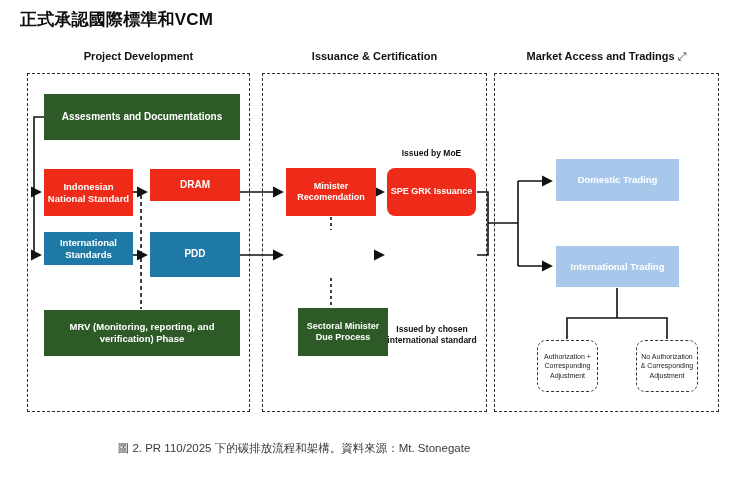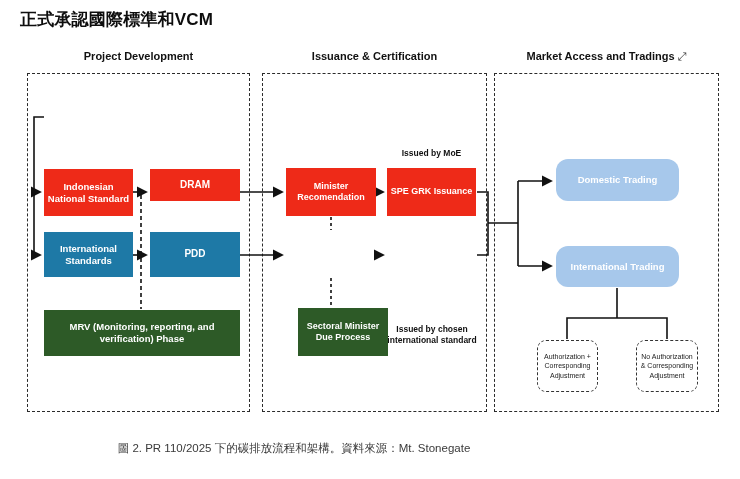--- a/index.html
+++ b/index.html
@@ -14,21 +14,21 @@
   .col-header{position:absolute; top:50px; font-size:11px; font-weight:bold; color:#111; text-align:left;
               display:flex; align-items:center; justify-content:center; gap:3px;}
   .expand-icon{font-size:11px; font-weight:normal; color:#333; cursor:pointer; line-height:1;}
   .frame{position:absolute; top:73px; height:339px; border:1.6px dashed var(--frame); background:transparent;}
   svg.connectors{position:absolute; left:0; top:0; width:740px; height:479px;}
   .node{position:absolute; display:flex; align-items:center; justify-content:center; text-align:center;
         color:#fff; font-weight:bold; font-size:9.5px; line-height:1.25; padding:2px;}
   .n-red{background:var(--red);}
   .n-green{background:var(--green);}
   .n-blue{background:var(--blue);}
-  .n-light{background:var(--light_blue); border-radius:12px;}
+  .n-light{background:var(--light_blue); border-radius:0;}
   .n-sm{font-size:9px;}
   .n-lg{font-size:10px;}
   .nowrap{white-space:nowrap;}
   .note{position:absolute; text-align:center; font-size:8.5px; font-weight:bold; color:#111; line-height:1.25;}
   .dashed-node{position:absolute; border:1.3px dashed #333; border-radius:9px; background:#fff;
                display:flex; align-items:center; justify-content:center; text-align:center;
                font-size:7px; color:#222; line-height:1.3; padding:3px;}
   .caption{position:absolute; left:0; top:441px; width:588px; text-align:center;
            font-size:11.5px; color:var(--caption);}
 </style>
@@ -81,29 +81,30 @@
 
       <path d="M477,192 H488 V255 H477"></path>
       <path d="M488,223 H518 M518,181 V266"></path>
       <line x1="518" y1="181" x2="551" y2="181" marker-end="url(#arr)"></line>
       <line x1="518" y1="266" x2="551" y2="266" marker-end="url(#arr)"></line>
 
       <path d="M617,288 V318 M567,339 V318 H667 V339"></path>
     </g>
   </svg>
 
+  <div class="node n-green n-lg" style="left:44px; top:94px; width:196px; height:46px;">Assesments and Documentations</div>
   <div class="node n-red" style="left:44px; top:169px; width:89px; height:47px;">Indonesian National Standard</div>
   <div class="node n-red n-lg" style="left:150px; top:169px; width:90px; height:32px;">DRAM</div>
-  <div class="node n-blue" style="left:44px; top:232px; width:89px; height:45px;">International Standards</div>
+  <div class="node n-blue" style="left:44px; top:232px; width:89px; height:33px;">International Standards</div>
   <div class="node n-blue n-lg" style="left:150px; top:232px; width:90px; height:45px;">PDD</div>
   <div class="node n-green" style="left:44px; top:310px; width:196px; height:46px;">MRV (Monitoring, reporting, and verification) Phase</div>
 
   <div class="node n-red n-sm" style="left:286px; top:168px; width:90px; height:48px;">Minister Recomendation</div>
   <div class="note" style="left:385px; top:148px; width:93px;">Issued by MoE</div>
-  <div class="node n-red n-sm nowrap" style="left:387px; top:168px; width:89px; height:48px;">SPE GRK Issuance</div>
+  <div class="node n-red n-sm nowrap" style="left:387px; top:168px; width:89px; height:48px;border-radius:8px;">SPE GRK Issuance</div>
   <div class="note" style="left:386px; top:282px; width:92px;margin-top:42px;">Issued by chosen international standard</div>
   <div class="node n-green n-sm" style="left:286px; top:308px; width:90px; height:48px;margin-left:12px;">Sectoral Minister Due Process</div>
 
   <div class="node n-light" style="left:556px; top:159px; width:123px; height:42px;">Domestic Trading</div>
   <div class="node n-light" style="left:556px; top:246px; width:123px; height:41px;">International Trading</div>
   <div class="dashed-node" style="left:537px; top:340px; width:61px; height:52px;">Authorization + Corresponding Adjustment</div>
   <div class="dashed-node" style="left:636px; top:340px; width:62px; height:52px;">No Authorization &amp; Corresponding Adjustment</div>
 
   <div class="caption">圖 2. PR 110/2025 下的碳排放流程和架構。資料來源：Mt. Stonegate</div>
 </div>

